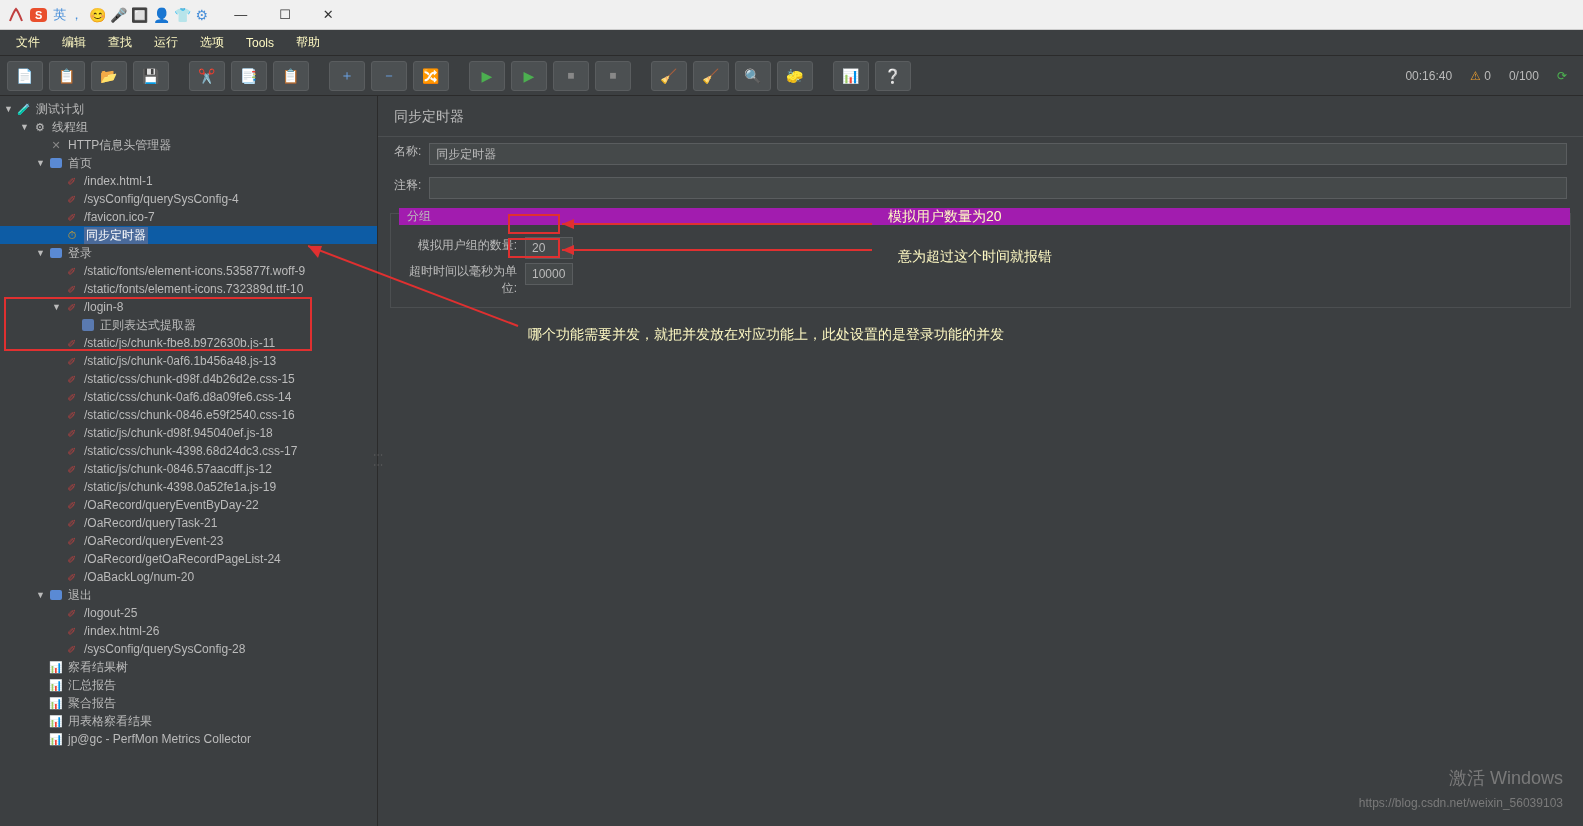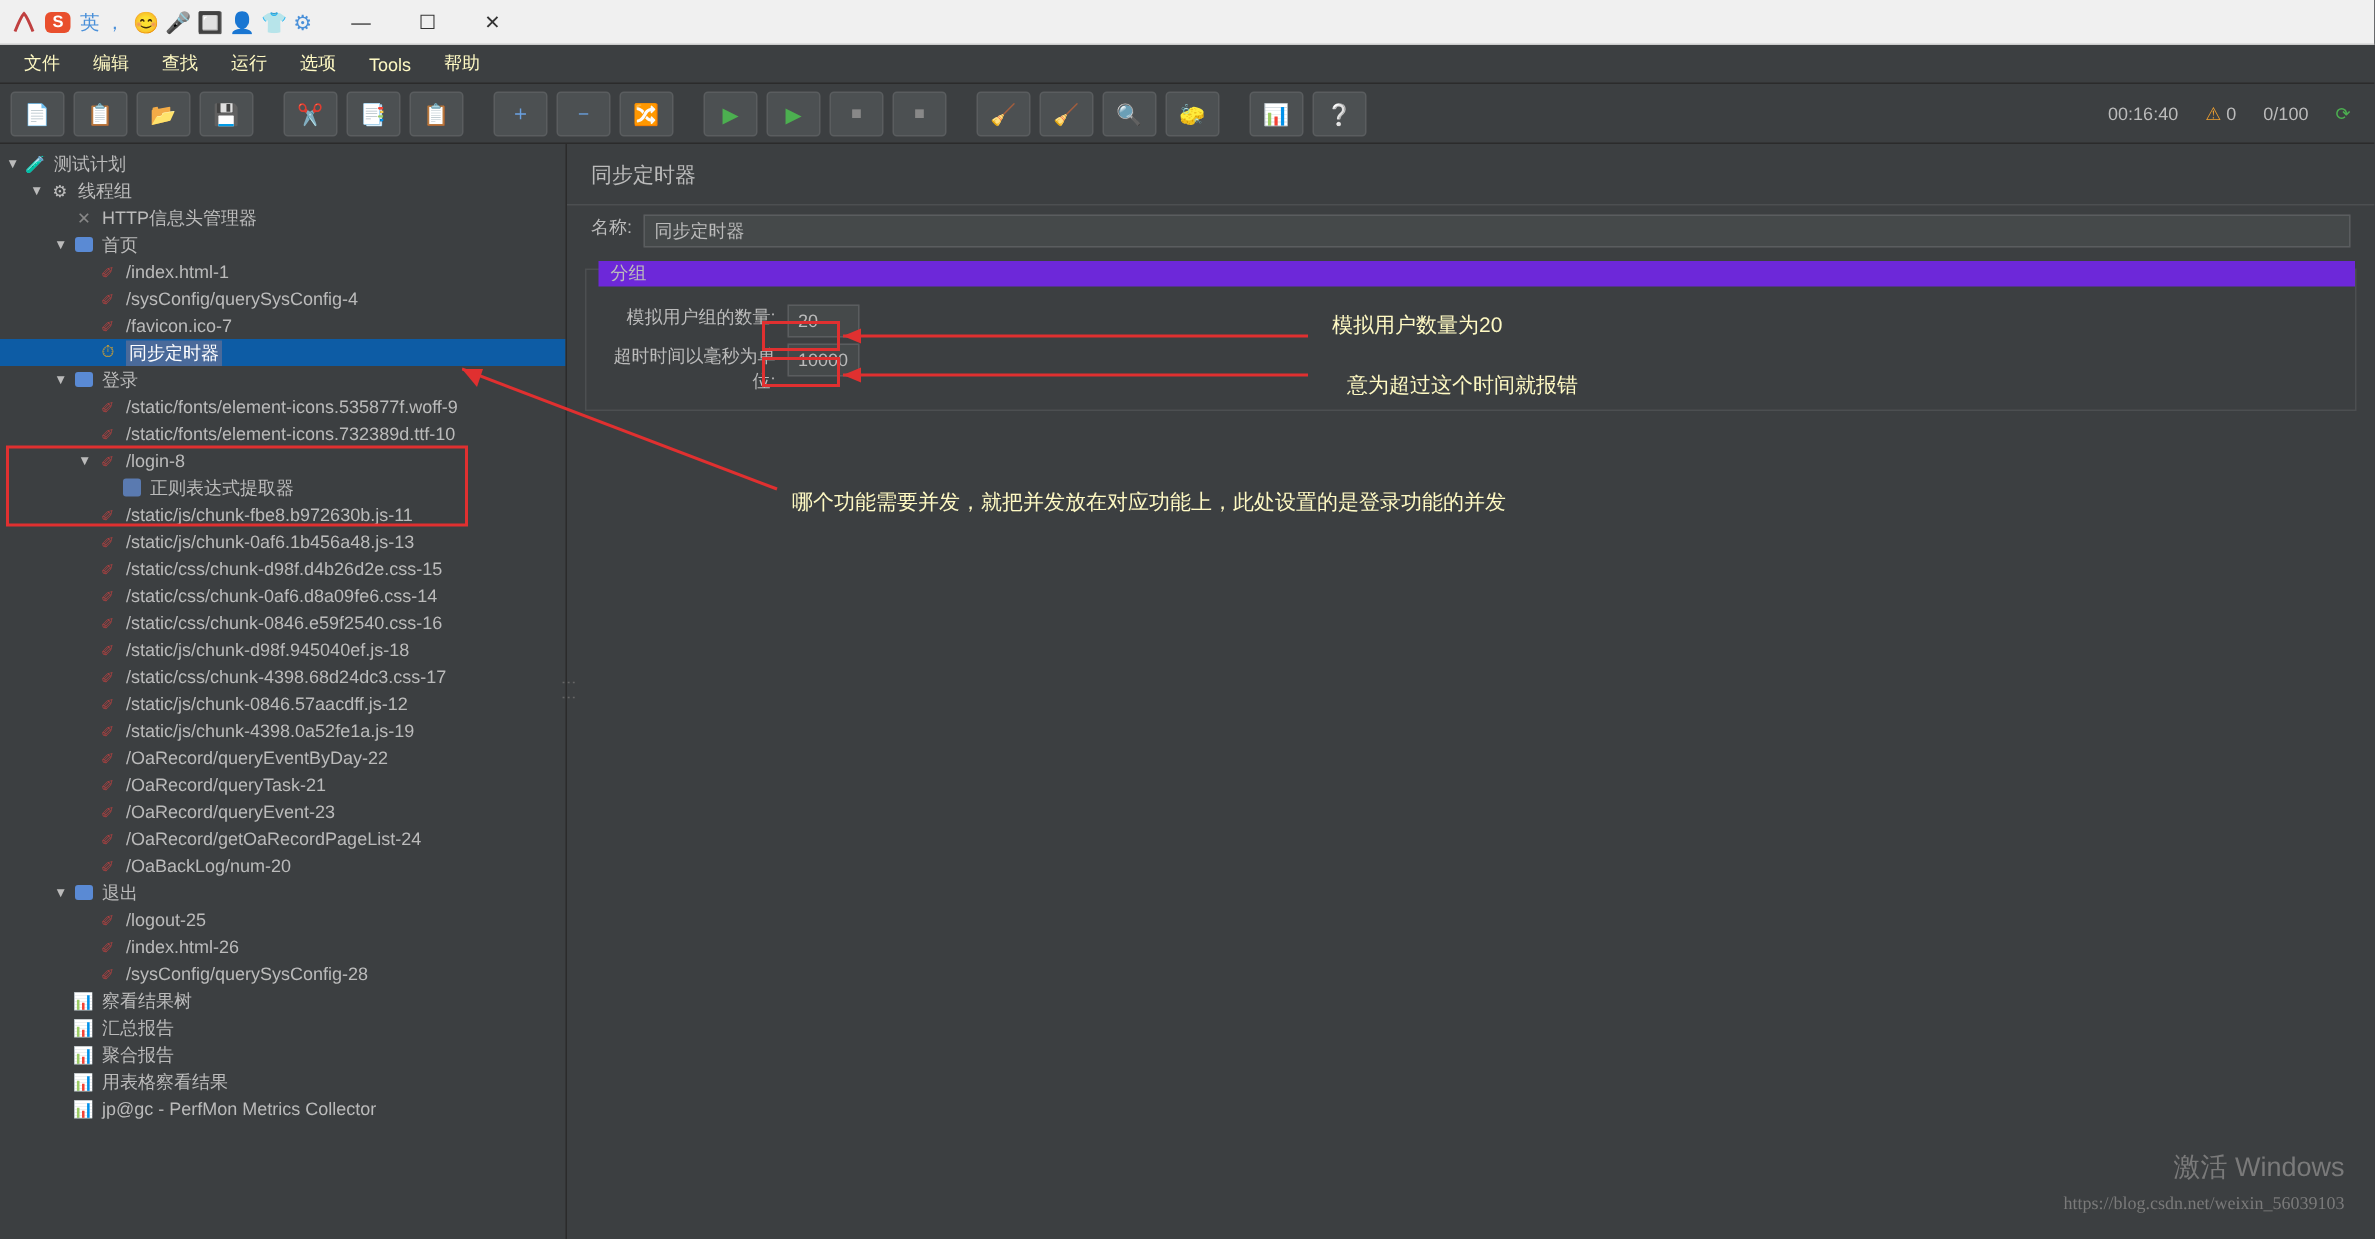--- a/index.html
+++ b/index.html
@@ -54,33 +54,33 @@
 .ic-listener { color: #a050a0; }
 
 
 .panel-header { padding: 12px 16px 10px; font-size: 14px; color: #bbbbbb; border-bottom: 1px solid #4c4f51; }
 .form-row { display: flex; align-items: flex-start; padding: 6px 16px; gap: 8px; }
 .form-label { width: auto; text-align: right; font-size: 12px; color: #bbbbbb; }
 .form-input { background: #45494a; border: 1px solid #5a5d5f; color: #bbbbbb; padding: 3px 6px; font-size: 12px; }
 .form-input.wide { flex: 1; }
 .form-input.small { width: 48px; }
 .fieldset { margin: 8px 12px; border: 1px solid #4c4f51; padding: 4px 0 8px; }
-.fieldset-legend { padding: 0 8px; margin-left: 8px; font-size: 12px; color: #bbbbbb; background: #6d28d9; position: relative; top: -10px; }
+.fieldset-legend { padding: 0 8px; margin-left: 8px; font-size: 12px; color: #bbbbbb; background: #a21caf; position: relative; top: -10px; }
 .fieldset .form-row { padding: 2px 16px; }
 .fieldset .form-label { width: 110px; }
 
 
 .annot { position: absolute; color: #fef9c3; font-size: 14px; pointer-events: none; }
 .redbox { position: absolute; border: 2px solid #e03030; pointer-events: none; }
 .arrow-svg { position: absolute; pointer-events: none; }
 
 
 .watermark { position: absolute; color: #888; font-size: 14px; }
 .wm-windows { right: 20px; bottom: 36px; font-size: 18px; color: #7a7a7a; }
-.wm-url { right: 20px; bottom: 16px; font-size: 12px; color: #7a7a7a; font-family: Liberation Serif, serif; }
+.wm-url { right: 20px; bottom: 16px; font-size: 12px; color: #7a7a7a; }
 
 
 .splitter { position: absolute; left: 373px; top: 450px; color: #666; font-size: 10px; writing-mode: vertical-rl; }
 </style>
 </head>
 <body>
 
 <div class="titlebar">
   <svg class="icon" viewBox="0 0 16 16">
       <path d="M2 14 Q6 4 8 2 Q10 4 14 14" stroke="#c04040" fill="none" stroke-width="2"></path>
@@ -334,20 +334,24 @@
         <span class="label">jp@gc - PerfMon Metrics Collector</span>
       </div>
     </div>
 
   <div class="content">
     <div class="panel-header">同步定时器</div>
     <div class="form-row">
       <span class="form-label">名称:</span>
       <input class="form-input wide" value="同步定时器" style="">
     </div>
+    <div class="form-row">
+      <span class="form-label">注释:</span>
+      <input class="form-input wide" value="" style="">
+    </div>
     <div class="fieldset">
       <div class="fieldset-legend">分组</div>
       <div class="form-row">
         <span class="form-label">模拟用户组的数量:</span>
         <input class="form-input small" value="20" style="">
       </div>
       <div class="form-row">
         <span class="form-label">超时时间以毫秒为单位:</span>
         <input class="form-input small" value="10000" style="">
       </div>

